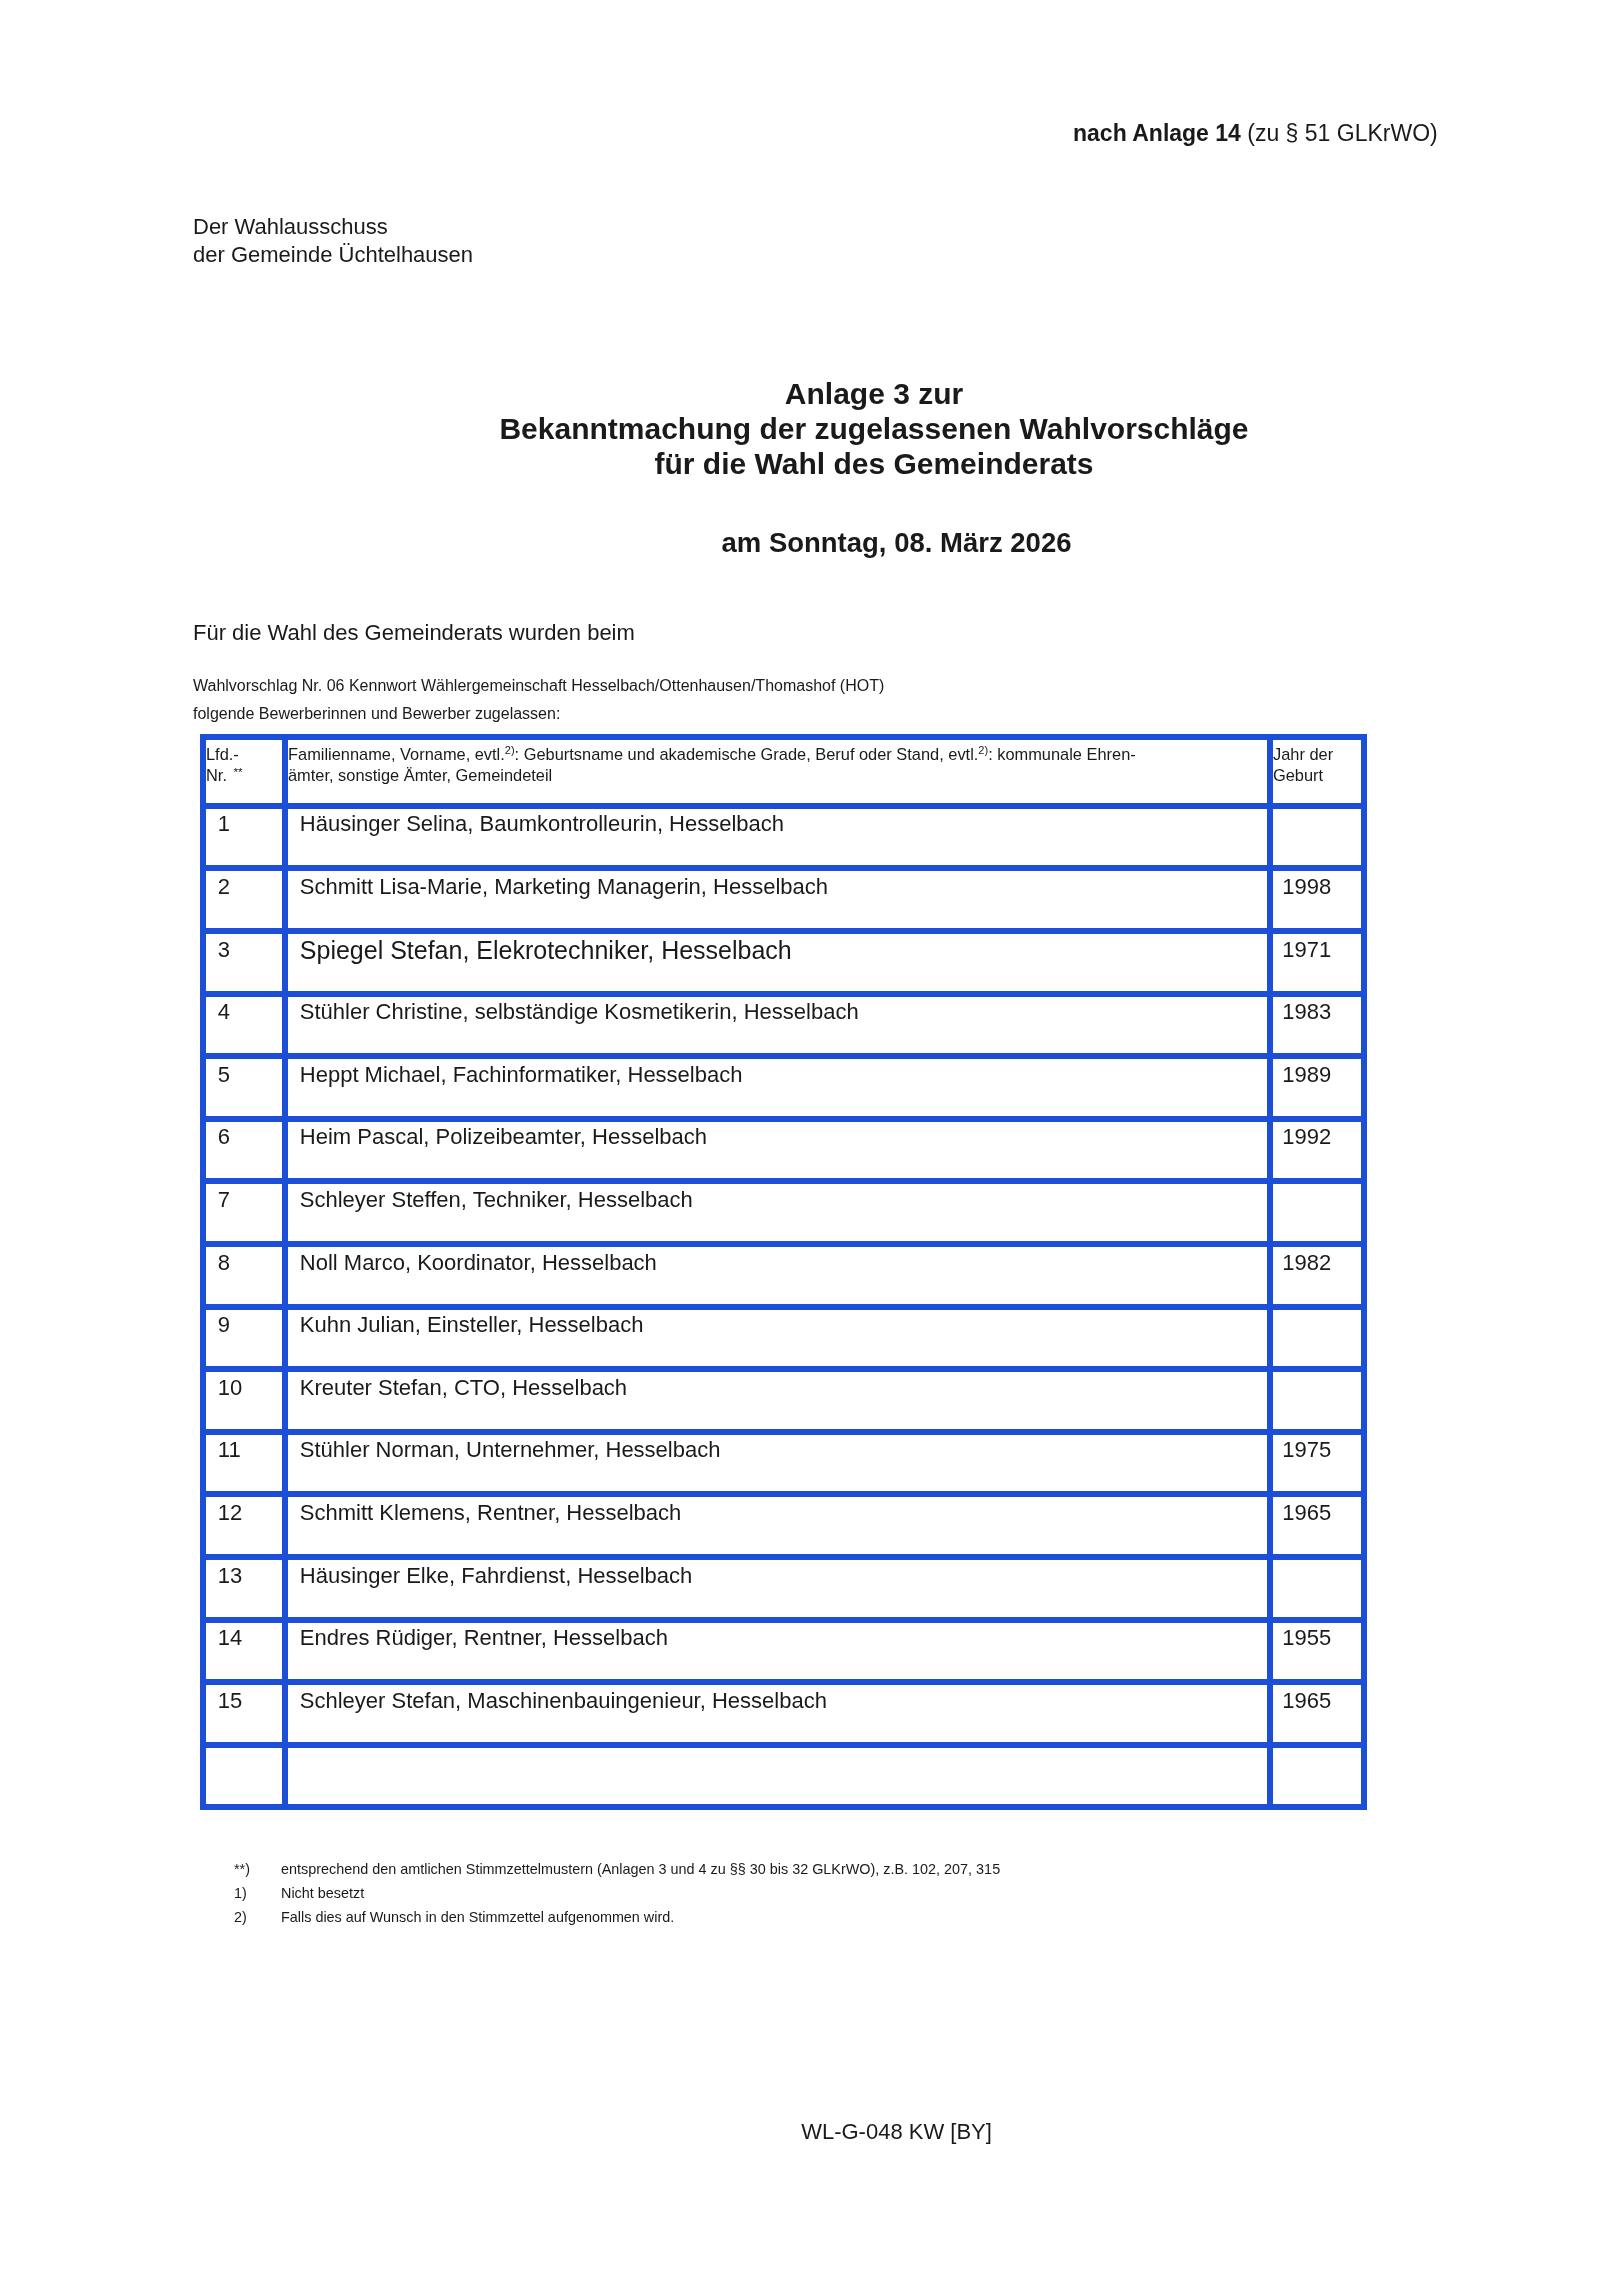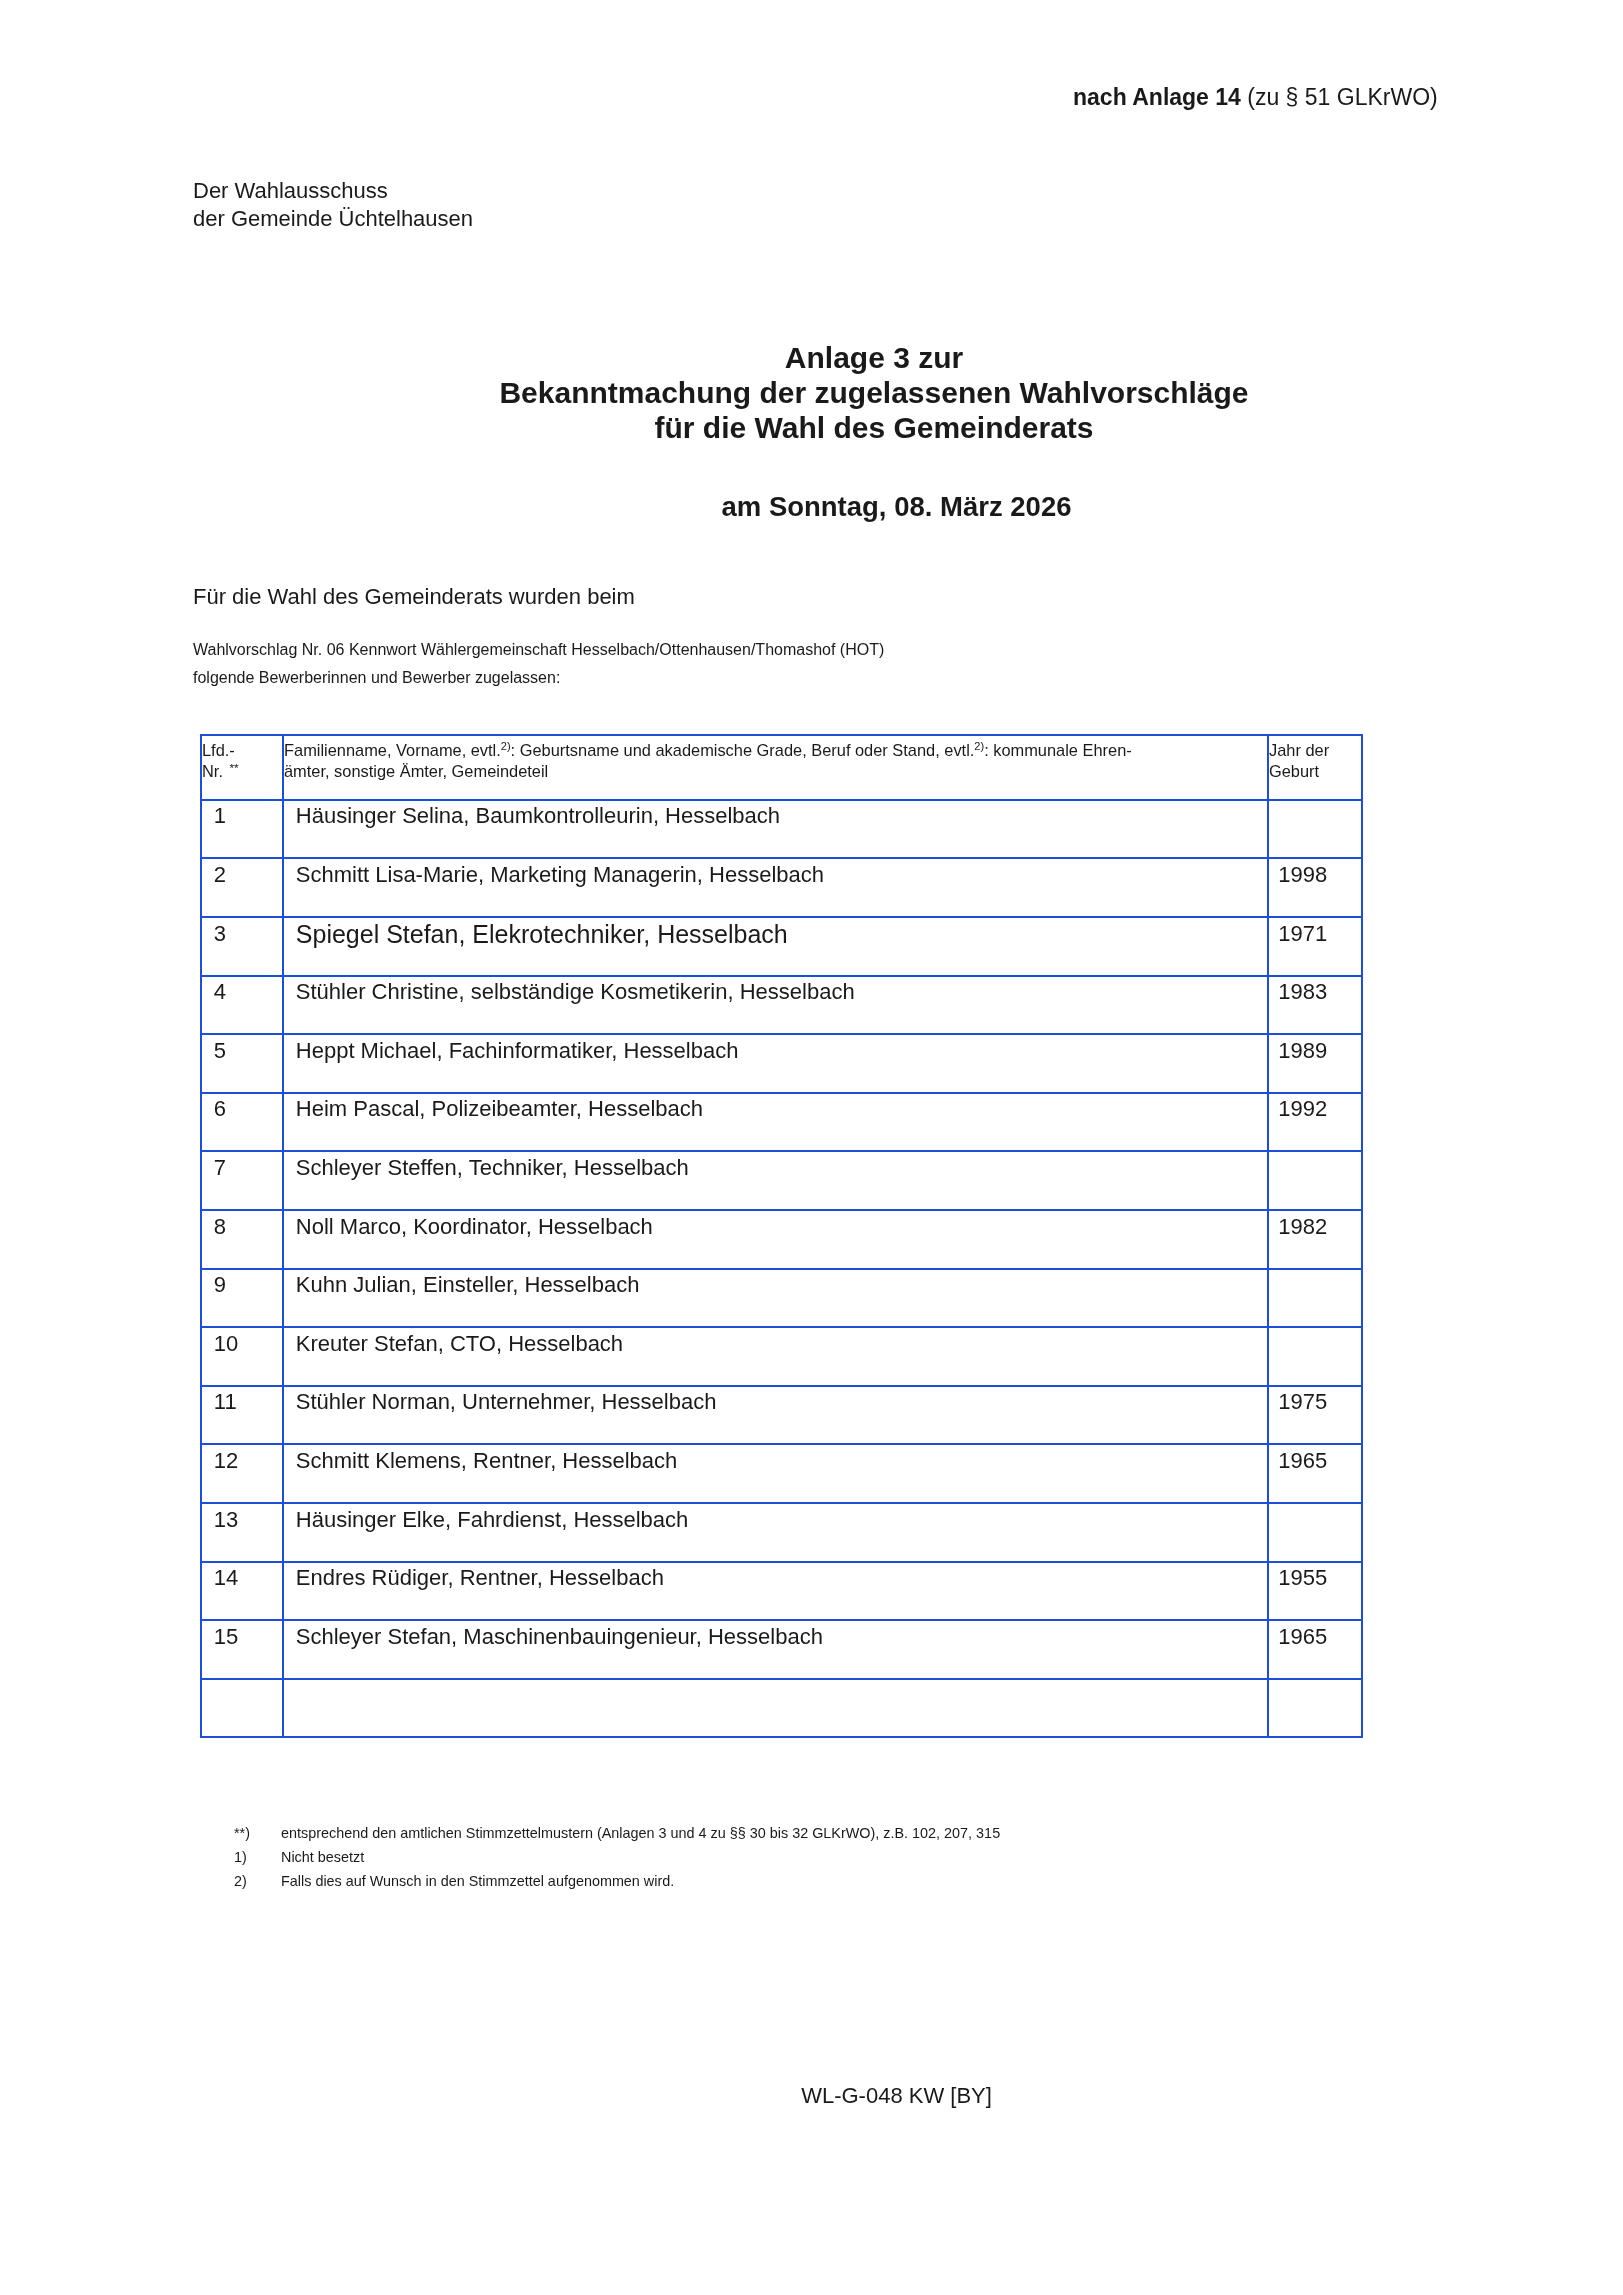--- a/index.html
+++ b/index.html
@@ -8,21 +8,21 @@
       background: #ffffff;
     }
     body {
       width: 1623px;
       height: 2295px;
       position: relative;
       overflow: hidden;
       font-family: "Liberation Sans", sans-serif;
       color: #1a1a1a;
     }
-    .abs { position: absolute; }
+    .abs { position: absolute; margin-top: 36px; }
 
     .ref-top {
       left: 1073px;
       top: 84px;
       font-size: 23px;
       white-space: nowrap;
     }
     .ref-top b { font-weight: bold; }
 
     .issuer {
@@ -69,21 +69,21 @@
 
     table.candidates {
       position: absolute;
       left: 200px;
       top: 734px;
       width: 1162px;
       border-collapse: collapse;
       table-layout: fixed;
     }
     table.candidates td, table.candidates th {
-      border: 2px solid #1d4ed8;
+      border: 6px solid #1d4ed8;
       vertical-align: top;
       padding: 0;
       font-weight: normal;
       text-align: left;
     }
     col.c-nr { width: 82px; }
     col.c-name { width: 985px; }
     col.c-year { width: 94px; }
 
     tr.head-row th {

